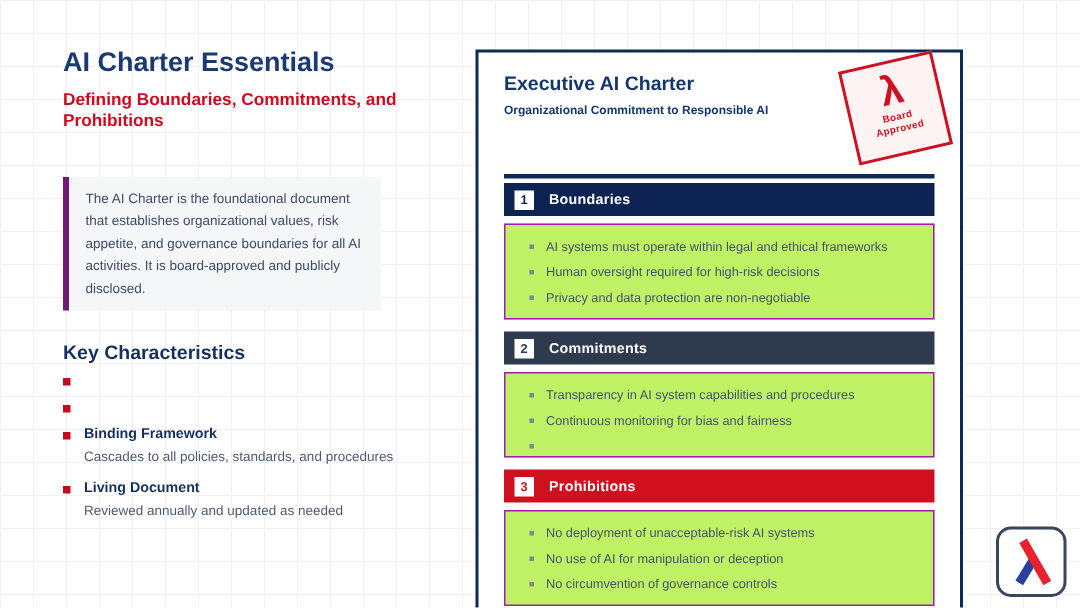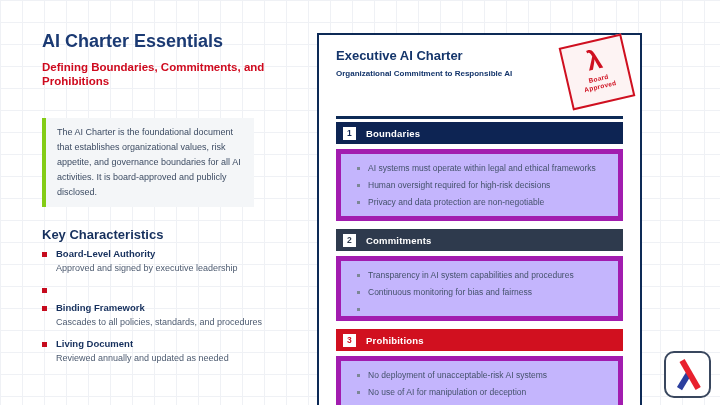--- a/index.html
+++ b/index.html
@@ -19,21 +19,21 @@
   .slide-title {
     position:absolute; left:42px; top:31px;
     font-size:18px; font-weight:bold; color:#1b3a73; line-height:21px;
   }
   .slide-subtitle {
     position:absolute; left:42px; top:60px; width:232px;
     font-size:11.5px; font-weight:bold; color:#cf0a1e; line-height:14px;
   }
   .intro-box {
     position:absolute; left:42px; top:118px; width:212px; min-height:87px;
-    background:#f4f6f8; border-left:4px solid #84cc16;
+    background:#f4f6f8; border-left:4px solid #701a75;
     padding:7px 11px 7px 11px;
     font-size:9px; line-height:15px; color:#3d4c63;
   }
   .key-heading {
     position:absolute; left:42px; top:227px;
     font-size:13px; font-weight:bold; color:#16305d;
   }
   .characteristics {
     position:absolute; left:42px; top:247px; width:245px;
   }
@@ -64,21 +64,21 @@
     height:22px; display:flex; align-items:center;
     color:#ffffff; font-size:9.5px; font-weight:bold; letter-spacing:0.2px;
   }
   .section-num {
     flex:none; width:13px; height:13px; background:#ffffff;
     margin:0 10px 0 7px; display:flex; align-items:center; justify-content:center;
     font-size:8.5px; font-weight:bold;
   }
   .section-list {
     list-style:none; margin-top:5px;
-    border:5px solid #a21caf; background:#c4b5fd;
+    border:1px solid #a21caf; background:#bef264;
     padding:6px 12px 5px;
   }
   .section-list li { display:flex; font-size:8.5px; color:#44526b; line-height:17px; }
   .section-list .dot {
     flex:none; width:3px; height:3px; background:#7c8797;
     margin:7px 8px 0 4px;
   }
 
   
   .stamp {
@@ -106,24 +106,20 @@
 
 <div class="intro-box">
   <p>The AI Charter is the foundational document that establishes organizational values, risk appetite, and governance boundaries for all AI activities. It is board-approved and publicly disclosed.</p>
 </div>
 
 <h3 class="key-heading">Key Characteristics</h3>
 
 <div class="characteristics">
   <div class="char-item">
     <span class="char-bullet"></span>
-    <span>
-      <span class="char-title" style="display:block">Board-Level Authority</span>
-      <span class="char-desc" style="display:block">Approved and signed by executive leadership</span>
-    </span>
   </div>
 
   <div class="char-item">
     <span class="char-bullet"></span>
   </div>
 
   <div class="char-item">
     <span class="char-bullet"></span>
     <span>
       <span class="char-title" style="display:block">Binding Framework</span>

